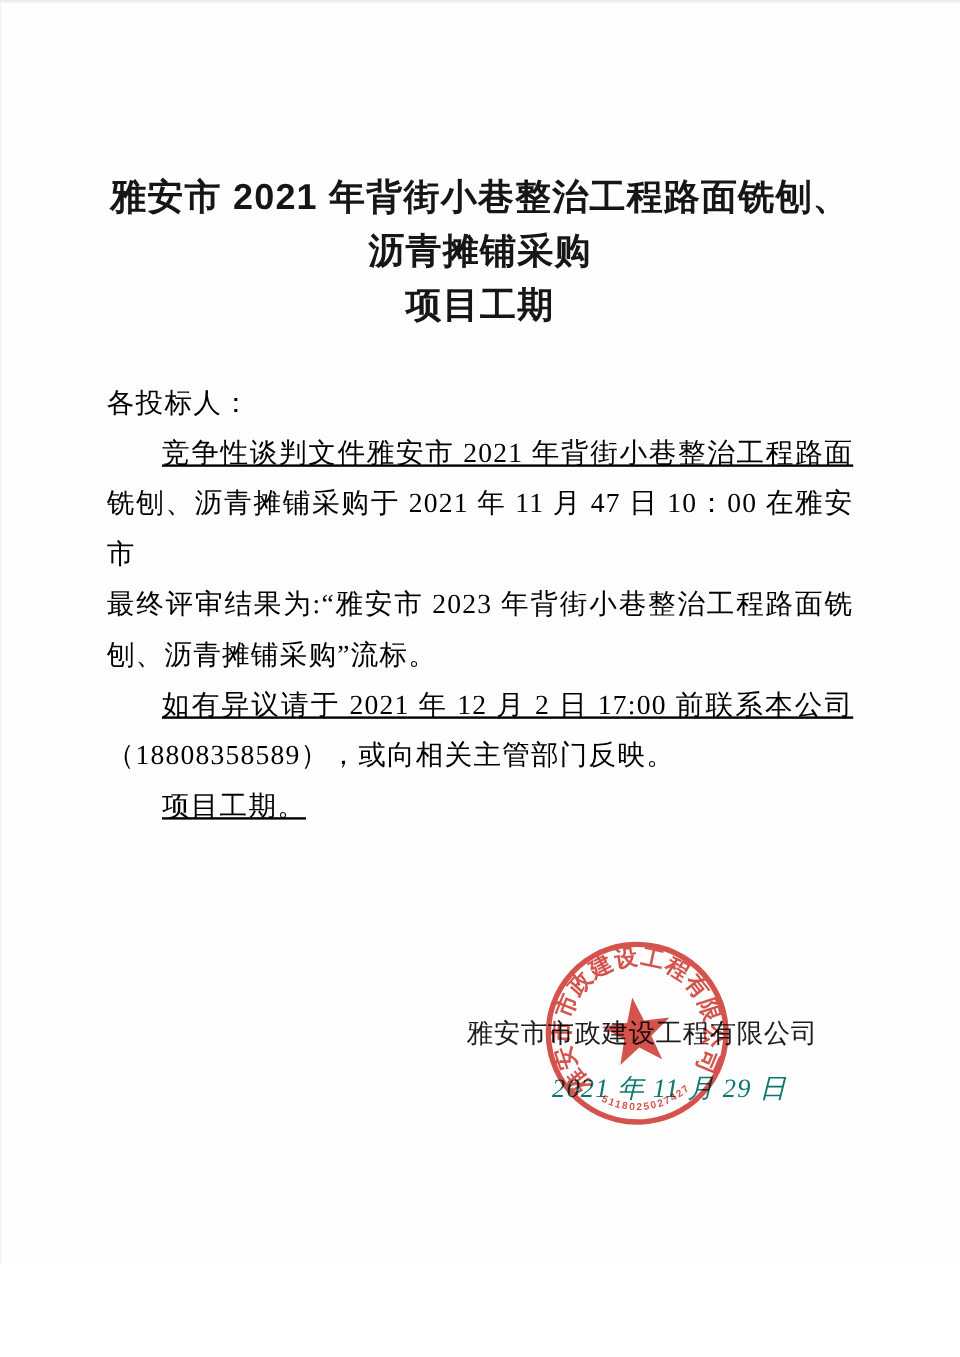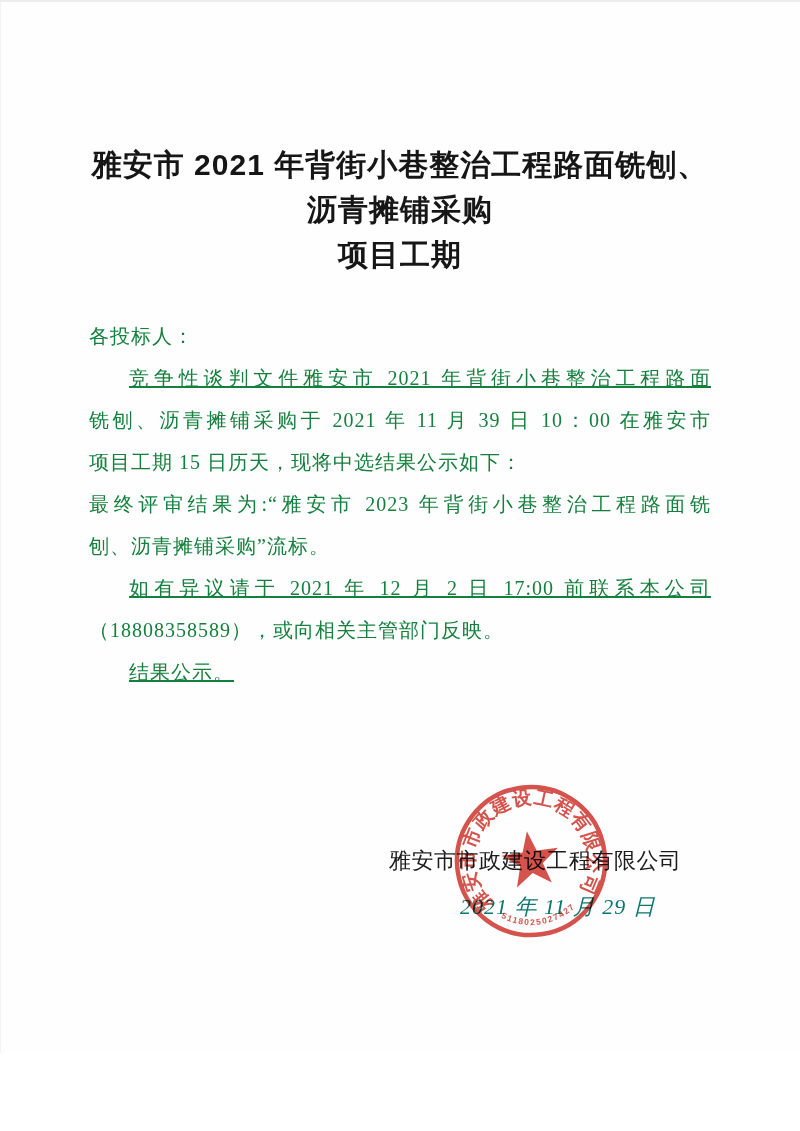--- a/index.html
+++ b/index.html
@@ -42,24 +42,24 @@
     font-size: 30px;
     line-height: 45px;
     letter-spacing: 1px;
     color: #161616;
   }
   .doc-body {
     position: absolute;
     left: 89px;
     top: 315px;
     width: 622px;
-    font-size: 20px;
+    font-size: 23px;
     line-height: 42px;
     letter-spacing: 1px;
-    color: #15803d;
+    color: #000000;
   }
   .doc-body .line {
     white-space: nowrap;
   }
   .doc-body .line.fill {
     white-space: normal;
     text-align: justify;
     text-align-last: justify;
   }
   .doc-body .line.indent {
@@ -121,30 +121,29 @@
   <h1 class="title">
     <div>雅安市 2021 年背街小巷整治工程路面铣刨、</div>
     <div>沥青摊铺采购</div>
     <div>项目工期</div>
   </h1>
 
   <div class="doc-body">
     <div class="line">各投标人：</div>
 
     <div class="line fill indent">竞争性谈判文件雅安市 2021 年背街小巷整治工程路面</div>
-    <div class="line fill">铣刨、沥青摊铺采购于 2021 年 11 月 39 日 10：00 在雅安市</div>
-    <div class="line">项目工期 15 日历天，现将中选结果公示如下：</div>
+    <div class="line fill">铣刨、沥青摊铺采购于 2021 年 11 月 47 日 10：00 在雅安市</div>
 
     <div class="line fill">最终评审结果为:“雅安市 2023 年背街小巷整治工程路面铣</div>
     <div class="line">刨、沥青摊铺采购”流标。</div>
 
     <div class="line fill indent">如有异议请于 2021 年 12 月 2 日 17:00 前联系本公司</div>
     <div class="line">（18808358589），或向相关主管部门反映。</div>
 
-    <div class="line indent">结果公示。</div>
+    <div class="line indent">项目工期。</div>
   </div>
 
   <div class="sig-company">雅安市市政建设工程有限公司</div>
   <div class="sig-date">2021 年 11 月 29 日</div>
 
   <svg class="stamp" viewBox="-85 -85 170 170" width="170" height="170" xmlns="http://www.w3.org/2000/svg">
     <defs>
       <path id="sealArcTop" d="M -40.3 40.3 A 57 57 0 1 1 40.3 40.3" fill="none"></path>
       <path id="sealArcBottom" d="M -45.3 45.3 A 64 64 0 0 0 45.3 45.3" fill="none"></path>
     </defs>

